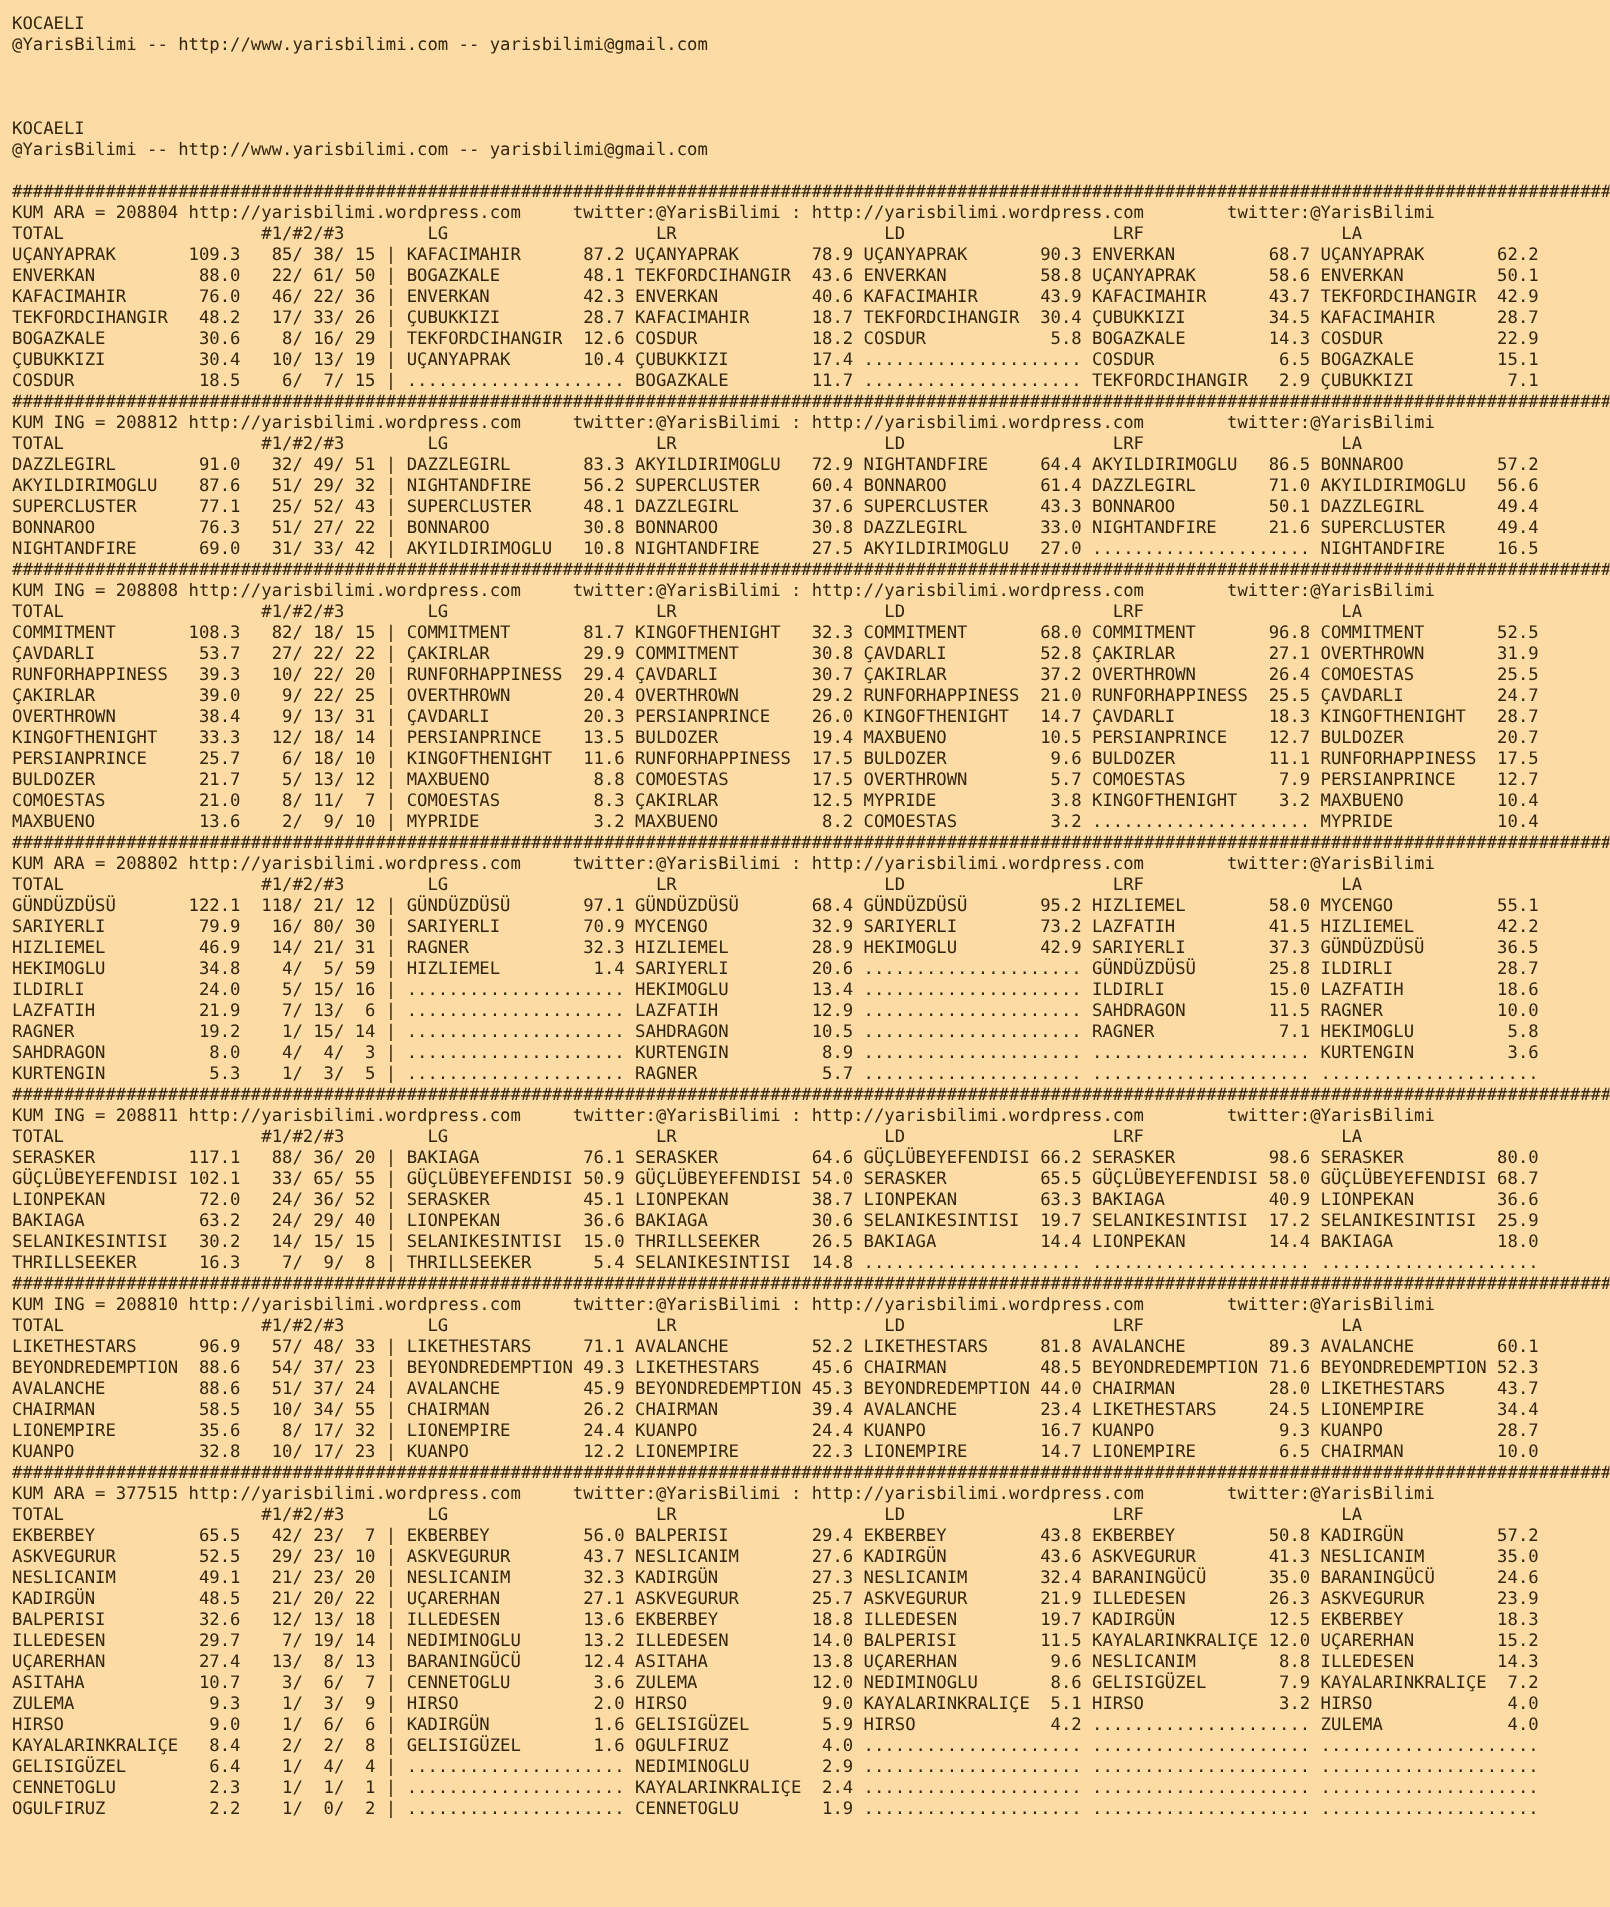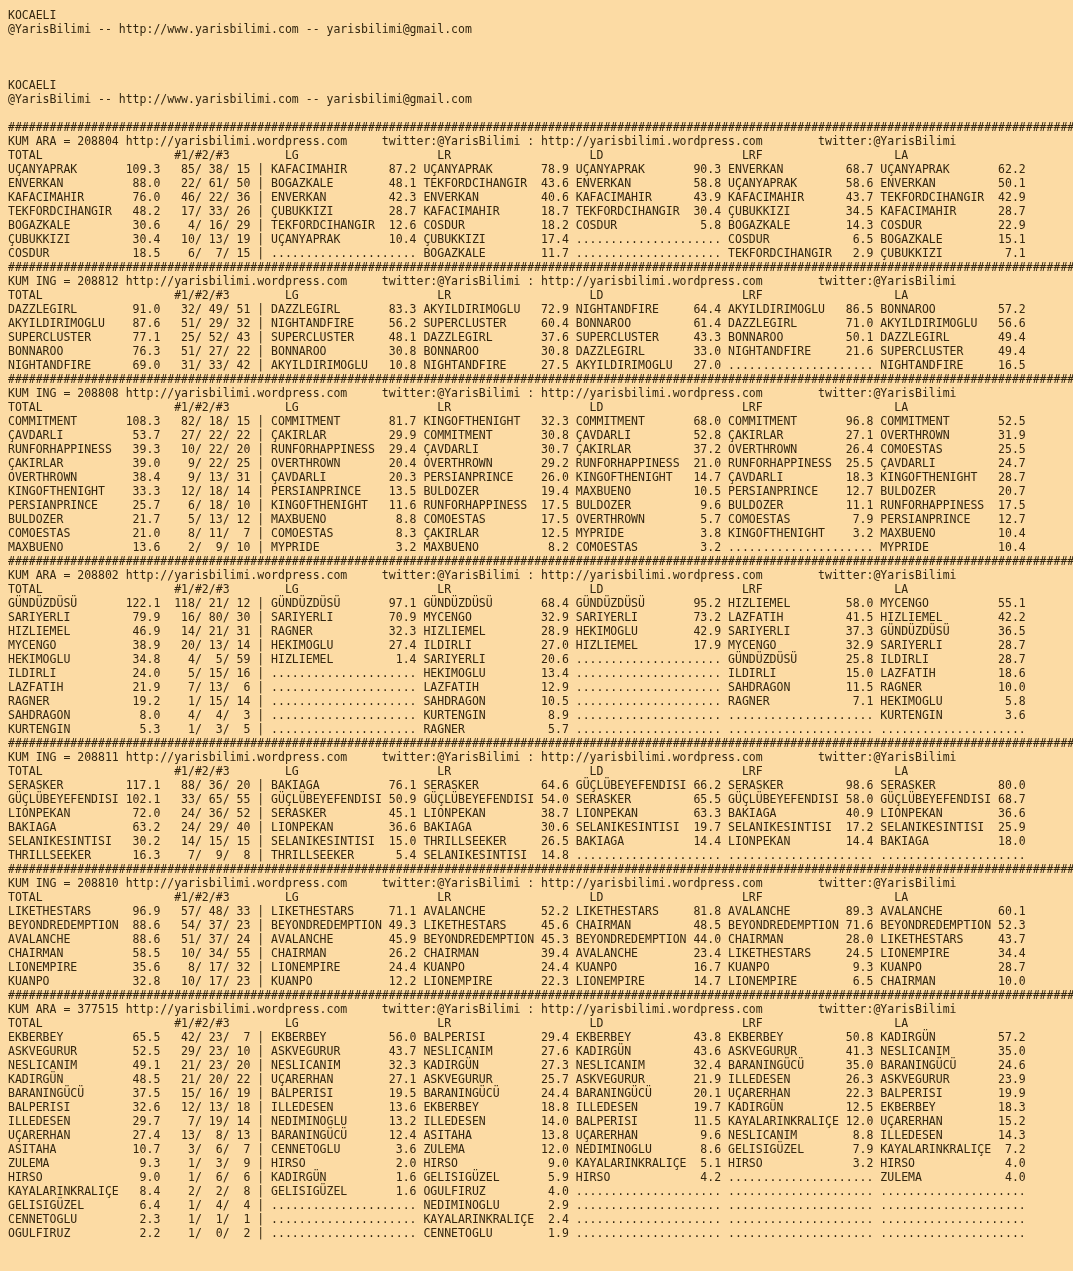--- a/index.html
+++ b/index.html
@@ -32,21 +32,21 @@
 
 <div>
     <div>
       <div class="line">###########################################################################################################################################################</div>
       <div class="line">KUM ARA = 208804 http://yarisbilimi.wordpress.com     twitter:@YarisBilimi : http://yarisbilimi.wordpress.com        twitter:@YarisBilimi</div>
       <div class="line">TOTAL                   #1/#2/#3        LG                    LR                    LD                    LRF                   LA</div>
       <div class="line">UÇANYAPRAK       109.3   85/ 38/ 15 | KAFACIMAHIR      87.2 UÇANYAPRAK       78.9 UÇANYAPRAK       90.3 ENVERKAN         68.7 UÇANYAPRAK       62.2</div>
       <div class="line">ENVERKAN          88.0   22/ 61/ 50 | BOGAZKALE        48.1 TEKFORDCIHANGIR  43.6 ENVERKAN         58.8 UÇANYAPRAK       58.6 ENVERKAN         50.1</div>
       <div class="line">KAFACIMAHIR       76.0   46/ 22/ 36 | ENVERKAN         42.3 ENVERKAN         40.6 KAFACIMAHIR      43.9 KAFACIMAHIR      43.7 TEKFORDCIHANGIR  42.9</div>
       <div class="line">TEKFORDCIHANGIR   48.2   17/ 33/ 26 | ÇUBUKKIZI        28.7 KAFACIMAHIR      18.7 TEKFORDCIHANGIR  30.4 ÇUBUKKIZI        34.5 KAFACIMAHIR      28.7</div>
-      <div class="line">BOGAZKALE         30.6    4/ 16/ 29 | TEKFORDCIHANGIR  12.6 COSDUR           18.2 COSDUR            5.8 BOGAZKALE        14.3 COSDUR           22.9</div>
+      <div class="line">BOGAZKALE         30.6    8/ 16/ 29 | TEKFORDCIHANGIR  12.6 COSDUR           18.2 COSDUR            5.8 BOGAZKALE        14.3 COSDUR           22.9</div>
       <div class="line">ÇUBUKKIZI         30.4   10/ 13/ 19 | UÇANYAPRAK       10.4 ÇUBUKKIZI        17.4 ..................... COSDUR            6.5 BOGAZKALE        15.1</div>
       <div class="line">COSDUR            18.5    6/  7/ 15 | ..................... BOGAZKALE        11.7 ..................... TEKFORDCIHANGIR   2.9 ÇUBUKKIZI         7.1</div>
     </div>
     <div>
       <div class="line">###########################################################################################################################################################</div>
       <div class="line">KUM ING = 208812 http://yarisbilimi.wordpress.com     twitter:@YarisBilimi : http://yarisbilimi.wordpress.com        twitter:@YarisBilimi</div>
       <div class="line">TOTAL                   #1/#2/#3        LG                    LR                    LD                    LRF                   LA</div>
       <div class="line">DAZZLEGIRL        91.0   32/ 49/ 51 | DAZZLEGIRL       83.3 AKYILDIRIMOGLU   72.9 NIGHTANDFIRE     64.4 AKYILDIRIMOGLU   86.5 BONNAROO         57.2</div>
       <div class="line">AKYILDIRIMOGLU    87.6   51/ 29/ 32 | NIGHTANDFIRE     56.2 SUPERCLUSTER     60.4 BONNAROO         61.4 DAZZLEGIRL       71.0 AKYILDIRIMOGLU   56.6</div>
       <div class="line">SUPERCLUSTER      77.1   25/ 52/ 43 | SUPERCLUSTER     48.1 DAZZLEGIRL       37.6 SUPERCLUSTER     43.3 BONNAROO         50.1 DAZZLEGIRL       49.4</div>
@@ -68,21 +68,20 @@
       <div class="line">COMOESTAS         21.0    8/ 11/  7 | COMOESTAS         8.3 ÇAKIRLAR         12.5 MYPRIDE           3.8 KINGOFTHENIGHT    3.2 MAXBUENO         10.4</div>
       <div class="line">MAXBUENO          13.6    2/  9/ 10 | MYPRIDE           3.2 MAXBUENO          8.2 COMOESTAS         3.2 ..................... MYPRIDE          10.4</div>
     </div>
     <div>
       <div class="line">###########################################################################################################################################################</div>
       <div class="line">KUM ARA = 208802 http://yarisbilimi.wordpress.com     twitter:@YarisBilimi : http://yarisbilimi.wordpress.com        twitter:@YarisBilimi</div>
       <div class="line">TOTAL                   #1/#2/#3        LG                    LR                    LD                    LRF                   LA</div>
       <div class="line">GÜNDÜZDÜSÜ       122.1  118/ 21/ 12 | GÜNDÜZDÜSÜ       97.1 GÜNDÜZDÜSÜ       68.4 GÜNDÜZDÜSÜ       95.2 HIZLIEMEL        58.0 MYCENGO          55.1</div>
       <div class="line">SARIYERLI         79.9   16/ 80/ 30 | SARIYERLI        70.9 MYCENGO          32.9 SARIYERLI        73.2 LAZFATIH         41.5 HIZLIEMEL        42.2</div>
       <div class="line">HIZLIEMEL         46.9   14/ 21/ 31 | RAGNER           32.3 HIZLIEMEL        28.9 HEKIMOGLU        42.9 SARIYERLI        37.3 GÜNDÜZDÜSÜ       36.5</div>
-      <div class="line">MYCENGO           38.9   20/ 13/ 14 | HEKIMOGLU        27.4 ILDIRLI          27.0 HIZLIEMEL        17.9 MYCENGO          32.9 SARIYERLI        28.7</div>
       <div class="line">HEKIMOGLU         34.8    4/  5/ 59 | HIZLIEMEL         1.4 SARIYERLI        20.6 ..................... GÜNDÜZDÜSÜ       25.8 ILDIRLI          28.7</div>
       <div class="line">ILDIRLI           24.0    5/ 15/ 16 | ..................... HEKIMOGLU        13.4 ..................... ILDIRLI          15.0 LAZFATIH         18.6</div>
       <div class="line">LAZFATIH          21.9    7/ 13/  6 | ..................... LAZFATIH         12.9 ..................... SAHDRAGON        11.5 RAGNER           10.0</div>
       <div class="line">RAGNER            19.2    1/ 15/ 14 | ..................... SAHDRAGON        10.5 ..................... RAGNER            7.1 HEKIMOGLU         5.8</div>
       <div class="line">SAHDRAGON          8.0    4/  4/  3 | ..................... KURTENGIN         8.9 ..................... ..................... KURTENGIN         3.6</div>
       <div class="line">KURTENGIN          5.3    1/  3/  5 | ..................... RAGNER            5.7 ..................... ..................... .....................</div>
     </div>
     <div>
       <div class="line">###########################################################################################################################################################</div>
       <div class="line">KUM ING = 208811 http://yarisbilimi.wordpress.com     twitter:@YarisBilimi : http://yarisbilimi.wordpress.com        twitter:@YarisBilimi</div>
@@ -106,21 +105,20 @@
       <div class="line">KUANPO            32.8   10/ 17/ 23 | KUANPO           12.2 LIONEMPIRE       22.3 LIONEMPIRE       14.7 LIONEMPIRE        6.5 CHAIRMAN         10.0</div>
     </div>
     <div>
       <div class="line">###########################################################################################################################################################</div>
       <div class="line">KUM ARA = 377515 http://yarisbilimi.wordpress.com     twitter:@YarisBilimi : http://yarisbilimi.wordpress.com        twitter:@YarisBilimi</div>
       <div class="line">TOTAL                   #1/#2/#3        LG                    LR                    LD                    LRF                   LA</div>
       <div class="line">EKBERBEY          65.5   42/ 23/  7 | EKBERBEY         56.0 BALPERISI        29.4 EKBERBEY         43.8 EKBERBEY         50.8 KADIRGÜN         57.2</div>
       <div class="line">ASKVEGURUR        52.5   29/ 23/ 10 | ASKVEGURUR       43.7 NESLICANIM       27.6 KADIRGÜN         43.6 ASKVEGURUR       41.3 NESLICANIM       35.0</div>
       <div class="line">NESLICANIM        49.1   21/ 23/ 20 | NESLICANIM       32.3 KADIRGÜN         27.3 NESLICANIM       32.4 BARANINGÜCÜ      35.0 BARANINGÜCÜ      24.6</div>
       <div class="line">KADIRGÜN          48.5   21/ 20/ 22 | UÇARERHAN        27.1 ASKVEGURUR       25.7 ASKVEGURUR       21.9 ILLEDESEN        26.3 ASKVEGURUR       23.9</div>
-      <div class="line">BARANINGÜCÜ       37.5   15/ 16/ 19 | BALPERISI        19.5 BARANINGÜCÜ      24.4 BARANINGÜCÜ      20.1 UÇARERHAN        22.3 BALPERISI        19.9</div>
       <div class="line">BALPERISI         32.6   12/ 13/ 18 | ILLEDESEN        13.6 EKBERBEY         18.8 ILLEDESEN        19.7 KADIRGÜN         12.5 EKBERBEY         18.3</div>
       <div class="line">ILLEDESEN         29.7    7/ 19/ 14 | NEDIMINOGLU      13.2 ILLEDESEN        14.0 BALPERISI        11.5 KAYALARINKRALIÇE 12.0 UÇARERHAN        15.2</div>
       <div class="line">UÇARERHAN         27.4   13/  8/ 13 | BARANINGÜCÜ      12.4 ASITAHA          13.8 UÇARERHAN         9.6 NESLICANIM        8.8 ILLEDESEN        14.3</div>
       <div class="line">ASITAHA           10.7    3/  6/  7 | CENNETOGLU        3.6 ZULEMA           12.0 NEDIMINOGLU       8.6 GELISIGÜZEL       7.9 KAYALARINKRALIÇE  7.2</div>
       <div class="line">ZULEMA             9.3    1/  3/  9 | HIRSO             2.0 HIRSO             9.0 KAYALARINKRALIÇE  5.1 HIRSO             3.2 HIRSO             4.0</div>
       <div class="line">HIRSO              9.0    1/  6/  6 | KADIRGÜN          1.6 GELISIGÜZEL       5.9 HIRSO             4.2 ..................... ZULEMA            4.0</div>
       <div class="line">KAYALARINKRALIÇE   8.4    2/  2/  8 | GELISIGÜZEL       1.6 OGULFIRUZ         4.0 ..................... ..................... .....................</div>
       <div class="line">GELISIGÜZEL        6.4    1/  4/  4 | ..................... NEDIMINOGLU       2.9 ..................... ..................... .....................</div>
       <div class="line">CENNETOGLU         2.3    1/  1/  1 | ..................... KAYALARINKRALIÇE  2.4 ..................... ..................... .....................</div>
       <div class="line">OGULFIRUZ          2.2    1/  0/  2 | ..................... CENNETOGLU        1.9 ..................... ..................... .....................</div>

